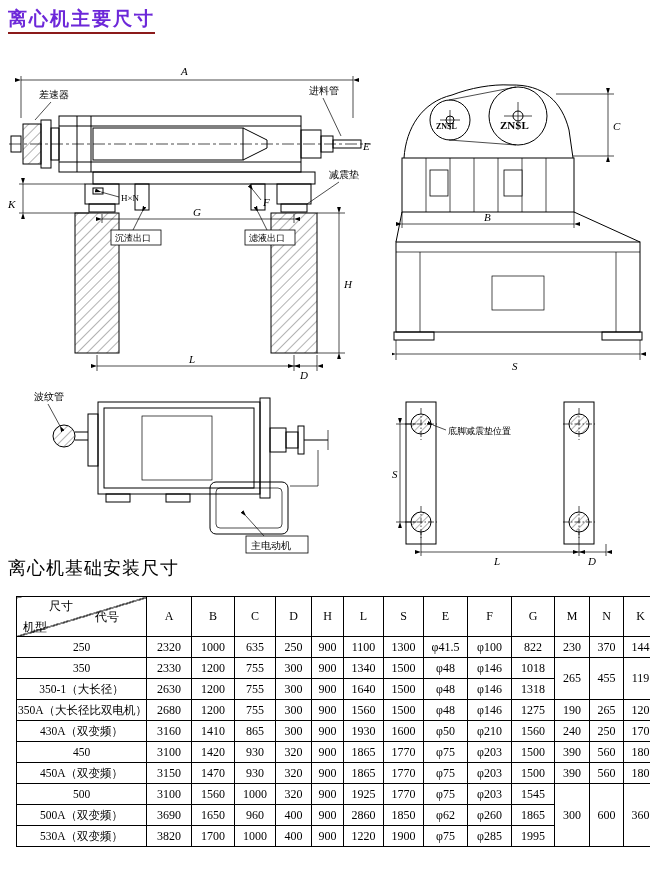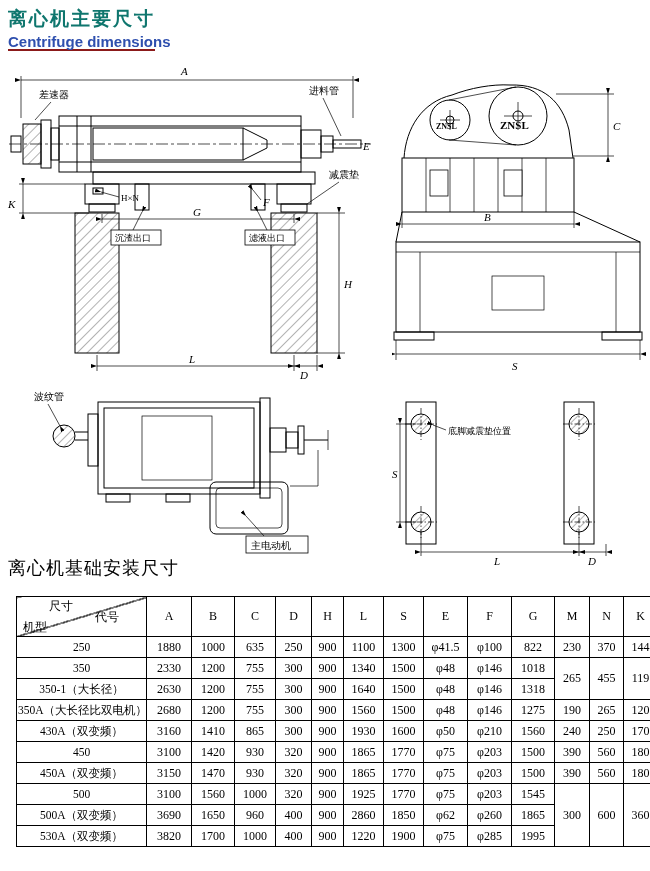--- a/index.html
+++ b/index.html
@@ -1,22 +1,22 @@
 <!DOCTYPE html>
 <html><head>
 <meta charset="utf-8">
 <style>
   * { margin:0; padding:0; box-sizing:border-box; }
   html,body { background:#fff; }
   body { width:650px; font-family:"Liberation Serif", serif; color:#000; }
   .page { position:relative; width:650px; height:871px; background:#fff; overflow:hidden; }
 
   .title-zh { position:absolute; left:8px; top:6px; font-size:19px; font-weight:bold;
-              color:#0f766e; letter-spacing:2px; border-bottom:2px solid #8b1a1a;
-              padding-bottom:17px; font-family:"Liberation Serif", serif; }
+              color:#6d28d9; letter-spacing:2px; border-bottom:2px solid #8b1a1a;
+              padding-bottom:0; font-family:"Liberation Serif", serif; }
   .title-en { position:absolute; left:8px; top:33px; font-size:15px; font-weight:bold;
               color:#2e4fae; font-family:"Liberation Sans", sans-serif; }
   .section-title { position:absolute; left:8px; top:556px; font-size:18px; letter-spacing:1px; }
 
   .drawing { position:absolute; }
   svg text { fill:#000; font-family:"Liberation Serif", serif; }
   .dim  { font-size:11px; font-style:italic; }
   .lbl  { font-size:10px; }
   .lbl9 { font-size:9px; }
   .brand  { font-size:8px;  font-weight:bold; }
@@ -40,21 +40,20 @@
   .c-mid    { left:78px; top:14px; }
   .c-bottom { left:6px;  bottom:3px; }
   .model-cell { font-size:11.5px; }
 </style>
 </head>
 <body>
 
 <div class="page">
 
   <div class="title-zh">离心机主要尺寸</div>
-  <div class="title-en">Centrifuge dimensions</div>
 
   <svg class="drawing" style="left:5px;top:58px" width="378" height="326" viewBox="0 0 378 326">
     <defs>
       <marker id="arr1" viewBox="0 0 10 10" refX="0.5" refY="5" markerWidth="9" markerHeight="9" orient="auto-start-reverse">
         <path d="M0,5L10,2L10,8Z" fill="#000"></path>
       </marker>
       <pattern id="hat1" width="7" height="7" patternUnits="userSpaceOnUse" patternTransform="rotate(45)">
         <line x1="0" y1="0" x2="0" y2="7" stroke="#000" stroke-width="0.6"></line>
       </pattern>
     </defs>
@@ -384,21 +383,21 @@
           <th>F</th>
           <th>G</th>
           <th>M</th>
           <th>N</th>
           <th>K</th>
         </tr>
     </thead>
     <tbody>
         <tr>
           <td class="model-cell">250</td>
-          <td>1880</td>
+          <td>2320</td>
           <td>1000</td>
           <td>635</td>
           <td>250</td>
           <td>900</td>
           <td>1100</td>
           <td>1300</td>
           <td>φ41.5</td>
           <td>φ100</td>
           <td>822</td>
           <td>230</td>

